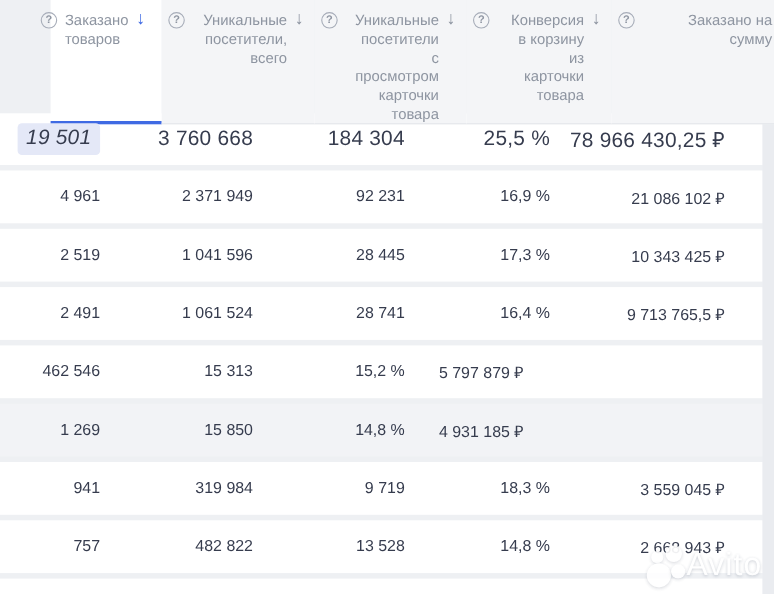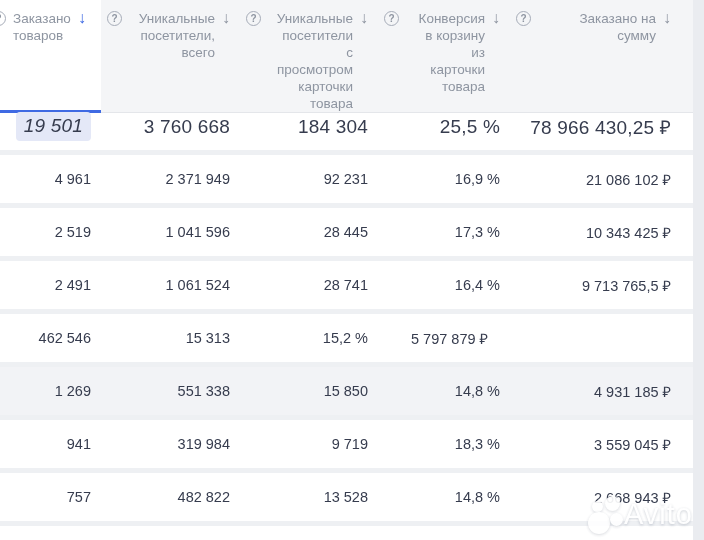--- a/index.html
+++ b/index.html
@@ -19,21 +19,21 @@
   }
 
   .table { position:absolute; top:0; left:0; width:693px; }
 
   .grid-row {
     display:grid;
     grid-template-columns:101px 139px 138px 132px 183px;
   }
 
   
-  .thead { height:103px; }
+  .thead { height:103px;margin-left:46px; }
   .th {
     background:#f4f5f7;
     padding:10px 10px 0 6px;
     display:flex;
     align-items:flex-start;
     justify-content:flex-end;
     gap:7px;
     border-bottom:1px solid #e4e6ea;
     cursor:pointer;
   }
@@ -87,21 +87,21 @@
   .row.totals { height:47px; }
   .row.hl { background:#f2f3f6; }
   .row.partial { height:22px; margin-bottom:0; }
   .td {
     text-align:right;
     padding-right:10px;
     font-size:14.5px;
     color:#363c4e;
     white-space:nowrap;
   }
-  .td.last { padding-right:22px; }
+  .td.last { padding-right:34px; }
   .row.totals .td { font-size:19px; letter-spacing:.2px; }
   .chip {
     display:inline-block;
     background:#e4e8f7;
     border-radius:4px;
     padding:3px 8px 4px 8px;
     font-style:italic;
   }
 
   
@@ -218,21 +218,20 @@
 
       <div class="row grid-row">
         <div class="td">462 546</div>
         <div class="td">15 313</div>
         <div class="td">15,2 %</div>
         <div class="td last">5 797 879 ₽</div>
       </div>
 
       <div class="row hl grid-row">
         <div class="td">1 269</div>
-        <div class="td">551 338</div>
         <div class="td">15 850</div>
         <div class="td">14,8 %</div>
         <div class="td last">4 931 185 ₽</div>
       </div>
 
       <div class="row grid-row">
         <div class="td">941</div>
         <div class="td">319 984</div>
         <div class="td">9 719</div>
         <div class="td">18,3 %</div>

